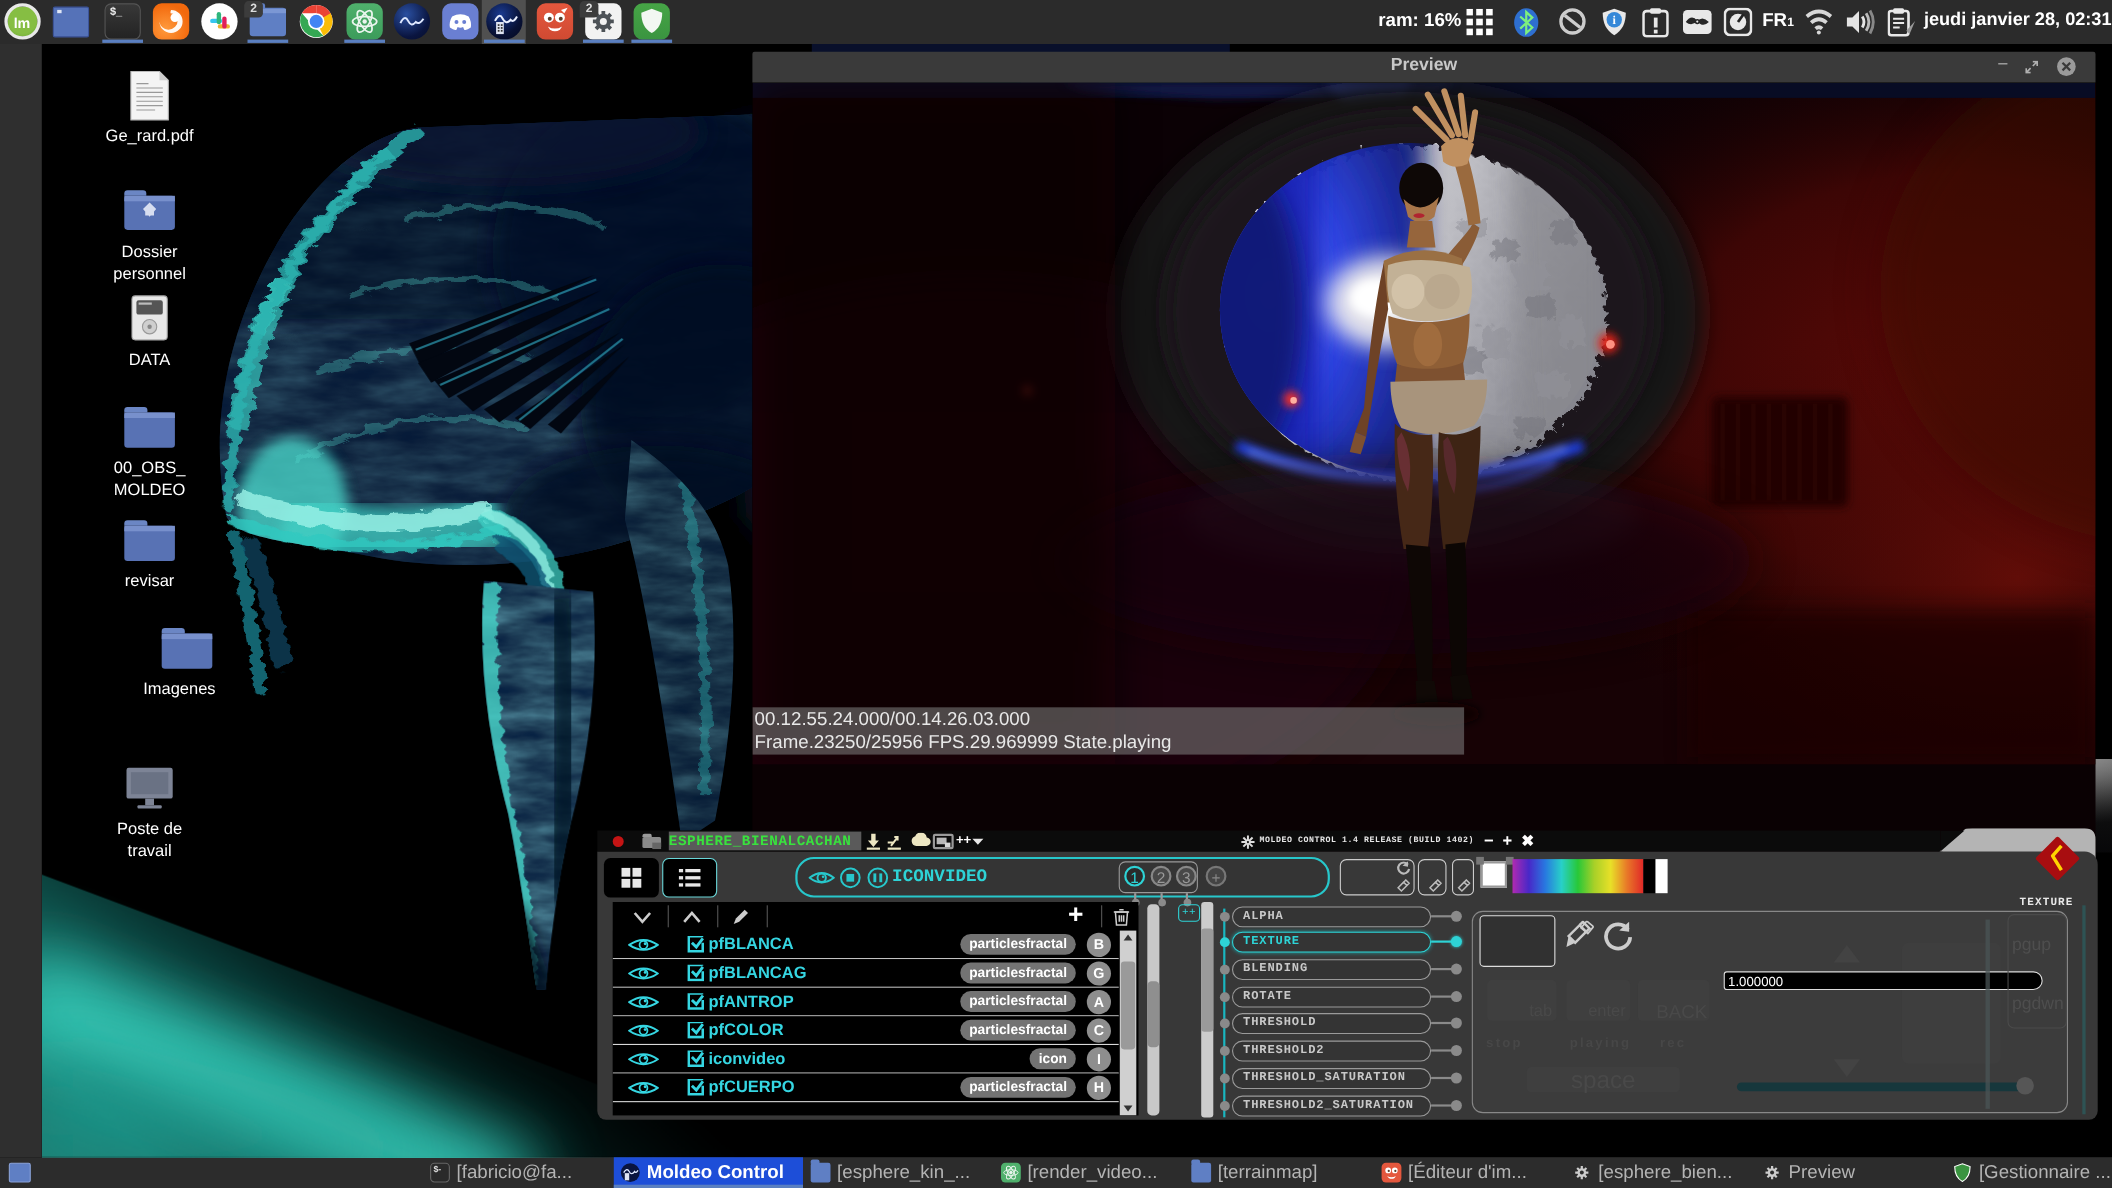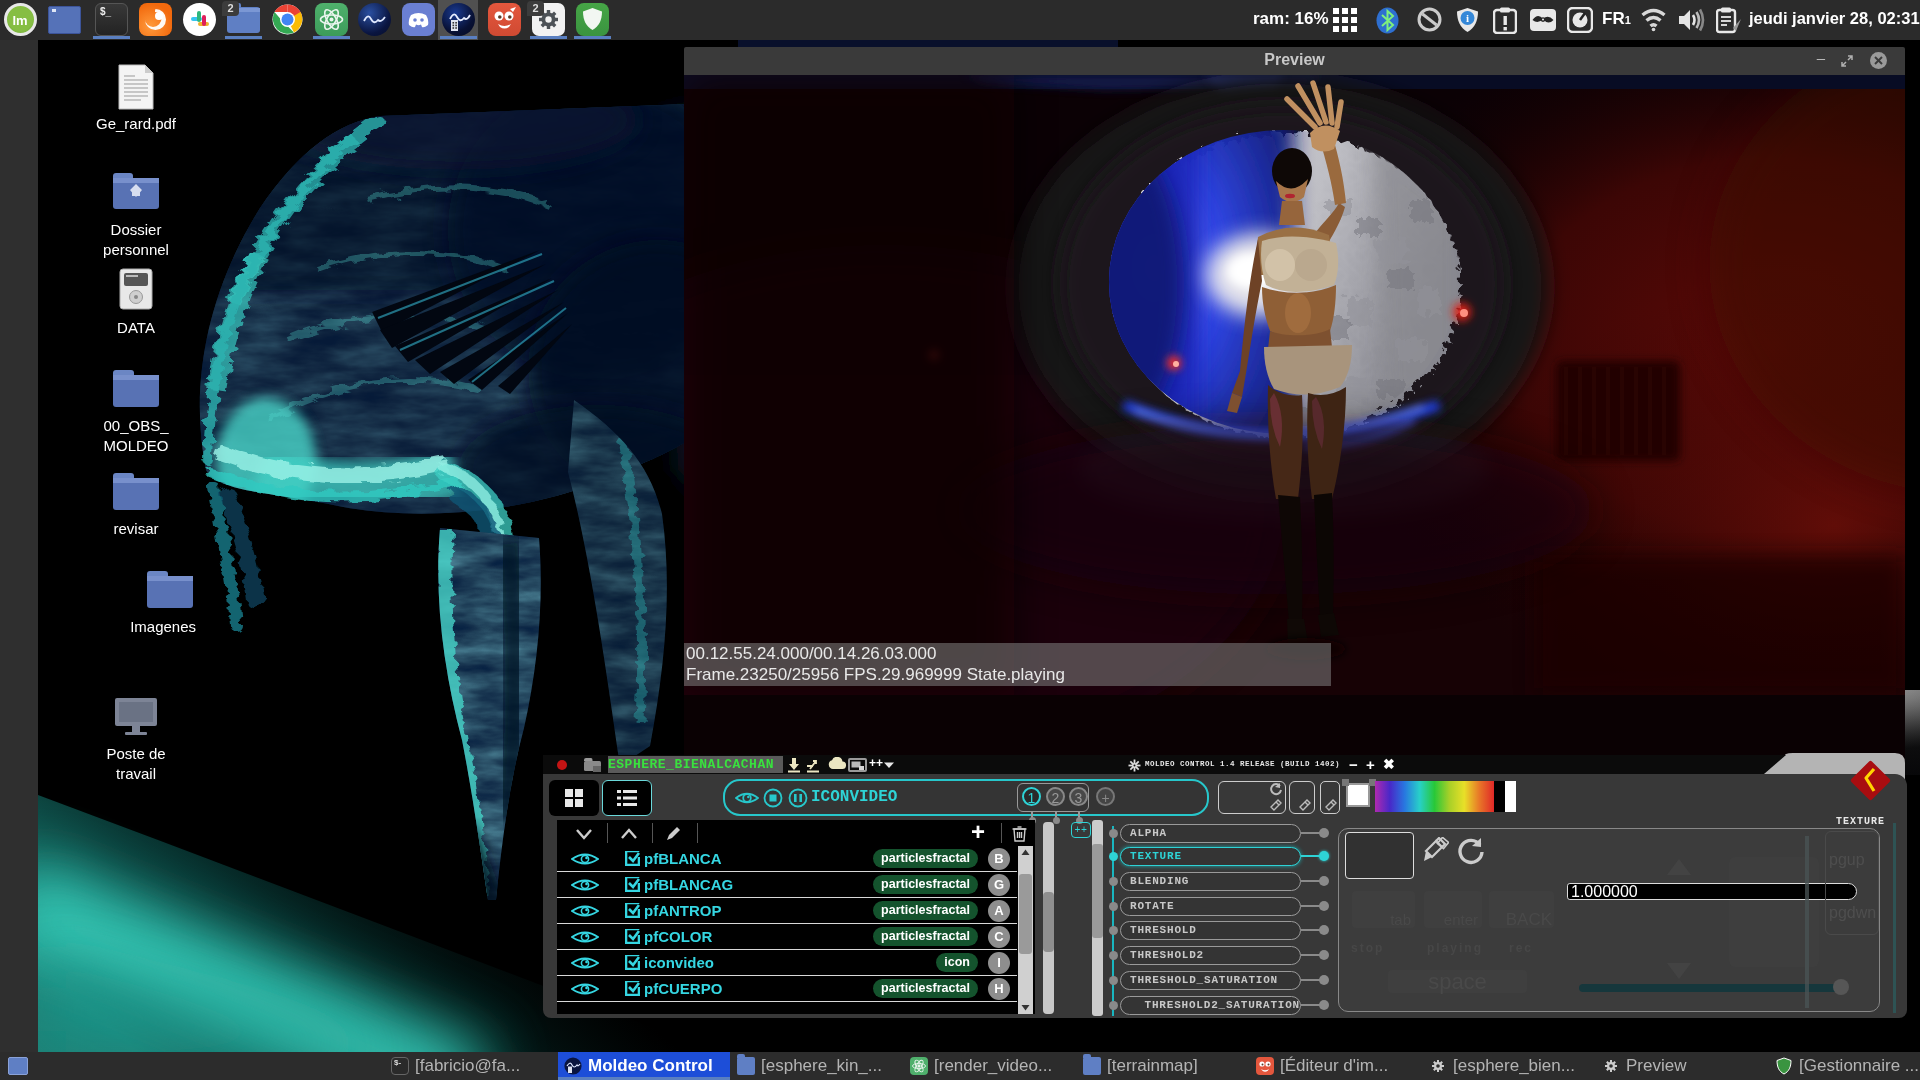--- a/index.html
+++ b/index.html
@@ -43,21 +43,21 @@
   #ovl { position:absolute; left:0px; top:568px; width:647px; height:43px;
     background:rgba(130,130,130,0.55); color:#e8e8e8; font-size:17px;
     line-height:21px; padding-left:2px; }
 
   
   #moldeo { position:absolute; left:543px; top:753px; width:1364px; height:265px; z-index:20; }
   .lcd { font-family:"Liberation Mono", monospace; letter-spacing:0.5px; }
 
   .lrow { position:relative; height:26px; border-bottom:1px solid #d8d8d8; background:#000; }
   .lrow .nm { position:absolute; left:87px; top:4px; color:#35d6e2; font-size:15px; font-weight:bold; }
-  .lrow .pill { position:absolute; top:3px; height:19px; background:#14532d; border-radius:10px;
+  .lrow .pill { position:absolute; top:3px; height:19px; background:#737373; border-radius:10px;
     color:#fff; font-size:12.5px; font-weight:bold; line-height:19px; padding:0 8px; }
   .lrow .lt { position:absolute; left:431px; top:2px; width:22px; height:22px; background:#8e8e8e;
     border-radius:50%; color:#fff; font-size:13px; font-weight:bold; text-align:center; line-height:22px; }
   .npill { position:absolute; left:17px; width:181px; height:19px; border:1.5px solid #9a9a9a;
     border-radius:10px; background:#343434; color:#c8c8c8; font-size:11px; font-weight:bold;
     letter-spacing:0.8px; line-height:17px; padding-left:9px;
     font-family:"Liberation Mono", monospace; }
   .ndotl { position:absolute; left:6px; width:9px; height:9px; border-radius:50%; background:#8a8a8a; }
   .nline { position:absolute; left:198px; width:22px; height:2px; background:#8a8a8a; }
   .ndotr { position:absolute; left:216px; width:10px; height:10px; border-radius:50%; background:#8a8a8a; }
@@ -754,21 +754,21 @@
           <div class="nline" style="top:109px;"></div>
           <div class="ndotr" style="top:105px;"></div>
         <div class="npill" style="top:126px;">THRESHOLD2</div>
           <div class="ndotl" style="top:131px;"></div>
           <div class="nline" style="top:134px;"></div>
           <div class="ndotr" style="top:130px;"></div>
         <div class="npill" style="top:151px;">THRESHOLD_SATURATION</div>
           <div class="ndotl" style="top:156px;"></div>
           <div class="nline" style="top:159px;"></div>
           <div class="ndotr" style="top:155px;"></div>
-        <div class="npill" style="top:176px;text-align:right;">THRESHOLD2_SATURATION</div>
+        <div class="npill" style="top:176px;">THRESHOLD2_SATURATION</div>
           <div class="ndotl" style="top:181px;"></div>
           <div class="nline" style="top:184px;"></div>
           <div class="ndotr" style="top:180px;"></div>
       </div>
     </div>
 
     
     <div class="abs" style="left:795px; top:75px; width:542px; height:184px; background:#3c3c3c; border:1px solid #888; border-radius:10px;">
       <div style="position:absolute;left:6px;top:3px;width:69px;height:47px;background:#313131;border:1.5px solid #ddd;border-radius:4px;"></div>
       <svg style="position:absolute;left:83px;top:8px;" width="27" height="29" viewBox="0 0 27 29">
@@ -791,21 +791,21 @@
       <div style="position:absolute;left:88px;top:112px;color:#474747;font-size:12px;font-weight:bold;letter-spacing:2px;">playing</div>
       <div style="position:absolute;left:170px;top:112px;color:#474747;font-size:12px;font-weight:bold;letter-spacing:2px;">rec</div>
       <svg style="position:absolute;left:320px;top:18px;" width="40" height="40" viewBox="0 0 40 40">
           <path d="M8 28 L20 12 L32 28 Z" fill="#434343"></path>
         </svg>
       <svg style="position:absolute;left:320px;top:122px;" width="40" height="40" viewBox="0 0 40 40">
           <path d="M8 12 L20 28 L32 12 Z" fill="#434343"></path>
         </svg>
       <div style="position:absolute;left:390px;top:28px;width:90px;height:110px;background:#3e3e3e;border-radius:6px;"></div>
       
-      <div class="abs" style="left:228px; top:54px; width:290px; height:17px; background:#000; border:1px solid #ddd; border-radius:3px 9px 9px 3px; color:#fff; font-size:16px; line-height:16px; padding-left:3px;">1.000000</div>
+      <div class="abs" style="left:228px; top:54px; width:290px; height:17px; background:#000; border:1px solid #ddd; border-radius:3px 9px 9px 3px; color:#fff; font-size:12px; line-height:16px; padding-left:3px;">1.000000</div>
       
       <div style="position:absolute;left:240px;top:155px;width:262px;height:8px;background:#16373c;border-radius:4px;"></div>
       <div style="position:absolute;left:494px;top:150px;width:16px;height:16px;background:#565656;border-radius:50%;"></div>
       
       <div style="position:absolute;left:486px;top:2px;width:54px;height:104px;border:1px solid #4a4a4a;border-radius:6px;"></div>
       <div style="position:absolute;left:490px;top:22px;color:#4e4e4e;font-size:16px;">pgup</div>
       <div style="position:absolute;left:490px;top:75px;color:#4e4e4e;font-size:16px;">pgdwn</div>
     </div>
     <div class="abs" style="left:1262px; top:83px; width:4px; height:172px; background:#4a5456; opacity:0.75;"></div>
     <div class="abs" style="left:1350px; top:70px; width:3px; height:190px; background:#2e5658; opacity:0.9;"></div>

